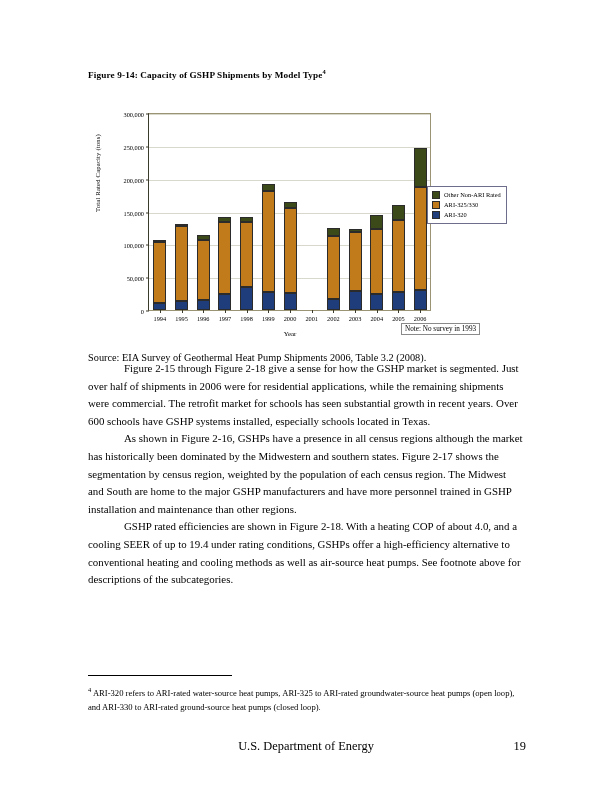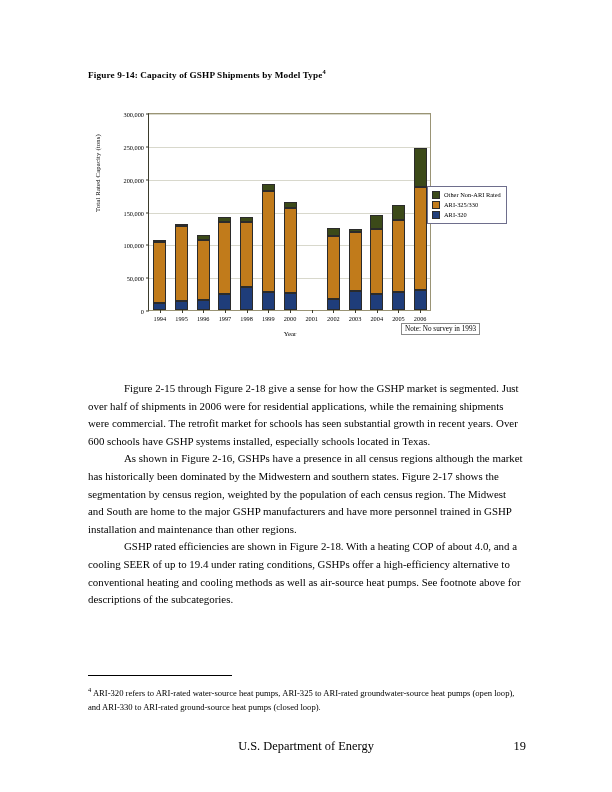--- a/index.html
+++ b/index.html
@@ -182,21 +182,21 @@
   .source-line {
     position: absolute;
     left: 88px;
     top: 352px;
     font-size: 10.3px;
     white-space: nowrap;
   }
   .body-text {
     position: absolute;
     left: 88px;
-    top: 380px;
+    top: 360px;
     width: 436px;
     font-size: 10.9px;
     line-height: 17.6px;
     text-align: left;
   }
   .body-text p {
     margin: 0;
     text-indent: 36px;
   }
 
@@ -377,20 +377,21 @@
       <div class="x-tick" style="left: 259.077px; position: absolute; top: 206px;"></div>
       <div class="x-label" style="left: 259.077px; top: 211px;">2003</div>
       <div class="x-tick" style="left: 280.769px; position: absolute; top: 206px;"></div>
       <div class="x-label" style="left: 280.769px; top: 211px;">2004</div>
       <div class="x-tick" style="left: 302.462px; position: absolute; top: 206px;"></div>
       <div class="x-label" style="left: 302.462px; top: 211px;">2005</div>
       <div class="x-tick" style="left: 324.154px; position: absolute; top: 206px;"></div>
       <div class="x-label" style="left: 324.154px; top: 211px;">2006</div>
     </div>
 
+  <div class="source-line">Source: EIA Survey of Geothermal Heat Pump Shipments 2006, Table 3.2 (2008).</div>
 
   <div class="body-text" id="body-text">
       <p>Figure 2-15 through Figure 2-18 give a sense for how the GSHP market is segmented. Just over half of shipments in 2006 were for residential applications, while the remaining shipments were commercial. The retrofit market for schools has seen substantial growth in recent years. Over 600 schools have GSHP systems installed, especially schools located in Texas.</p>
       <p>As shown in Figure 2-16, GSHPs have a presence in all census regions although the market has historically been dominated by the Midwestern and southern states. Figure 2-17 shows the segmentation by census region, weighted by the population of each census region. The Midwest and South are home to the major GSHP manufacturers and have more personnel trained in GSHP installation and maintenance than other regions.</p>
       <p>GSHP rated efficiencies are shown in Figure 2-18. With a heating COP of about 4.0, and a cooling SEER of up to 19.4 under rating conditions, GSHPs offer a high-efficiency alternative to conventional heating and cooling methods as well as air-source heat pumps. See footnote above for descriptions of the subcategories.</p>
     </div>
 
   <div class="footnote-rule"></div>
   <div class="footnote">
     <sup>4</sup><span> ARI-320 refers to ARI-rated water-source heat pumps, ARI-325 to ARI-rated groundwater-source heat pumps (open loop), and ARI-330 to ARI-rated ground-source heat pumps (closed loop).</span>

